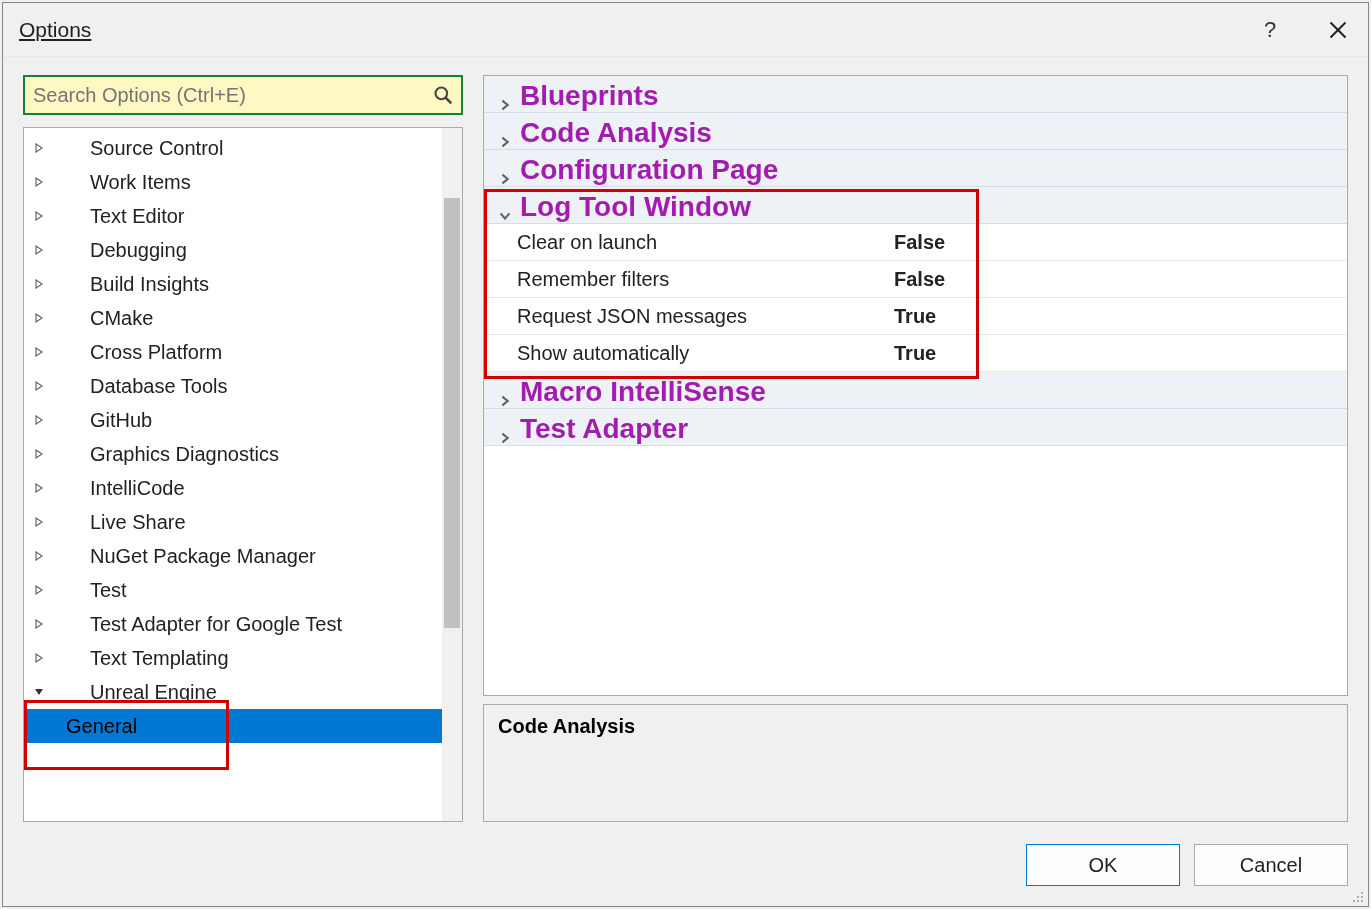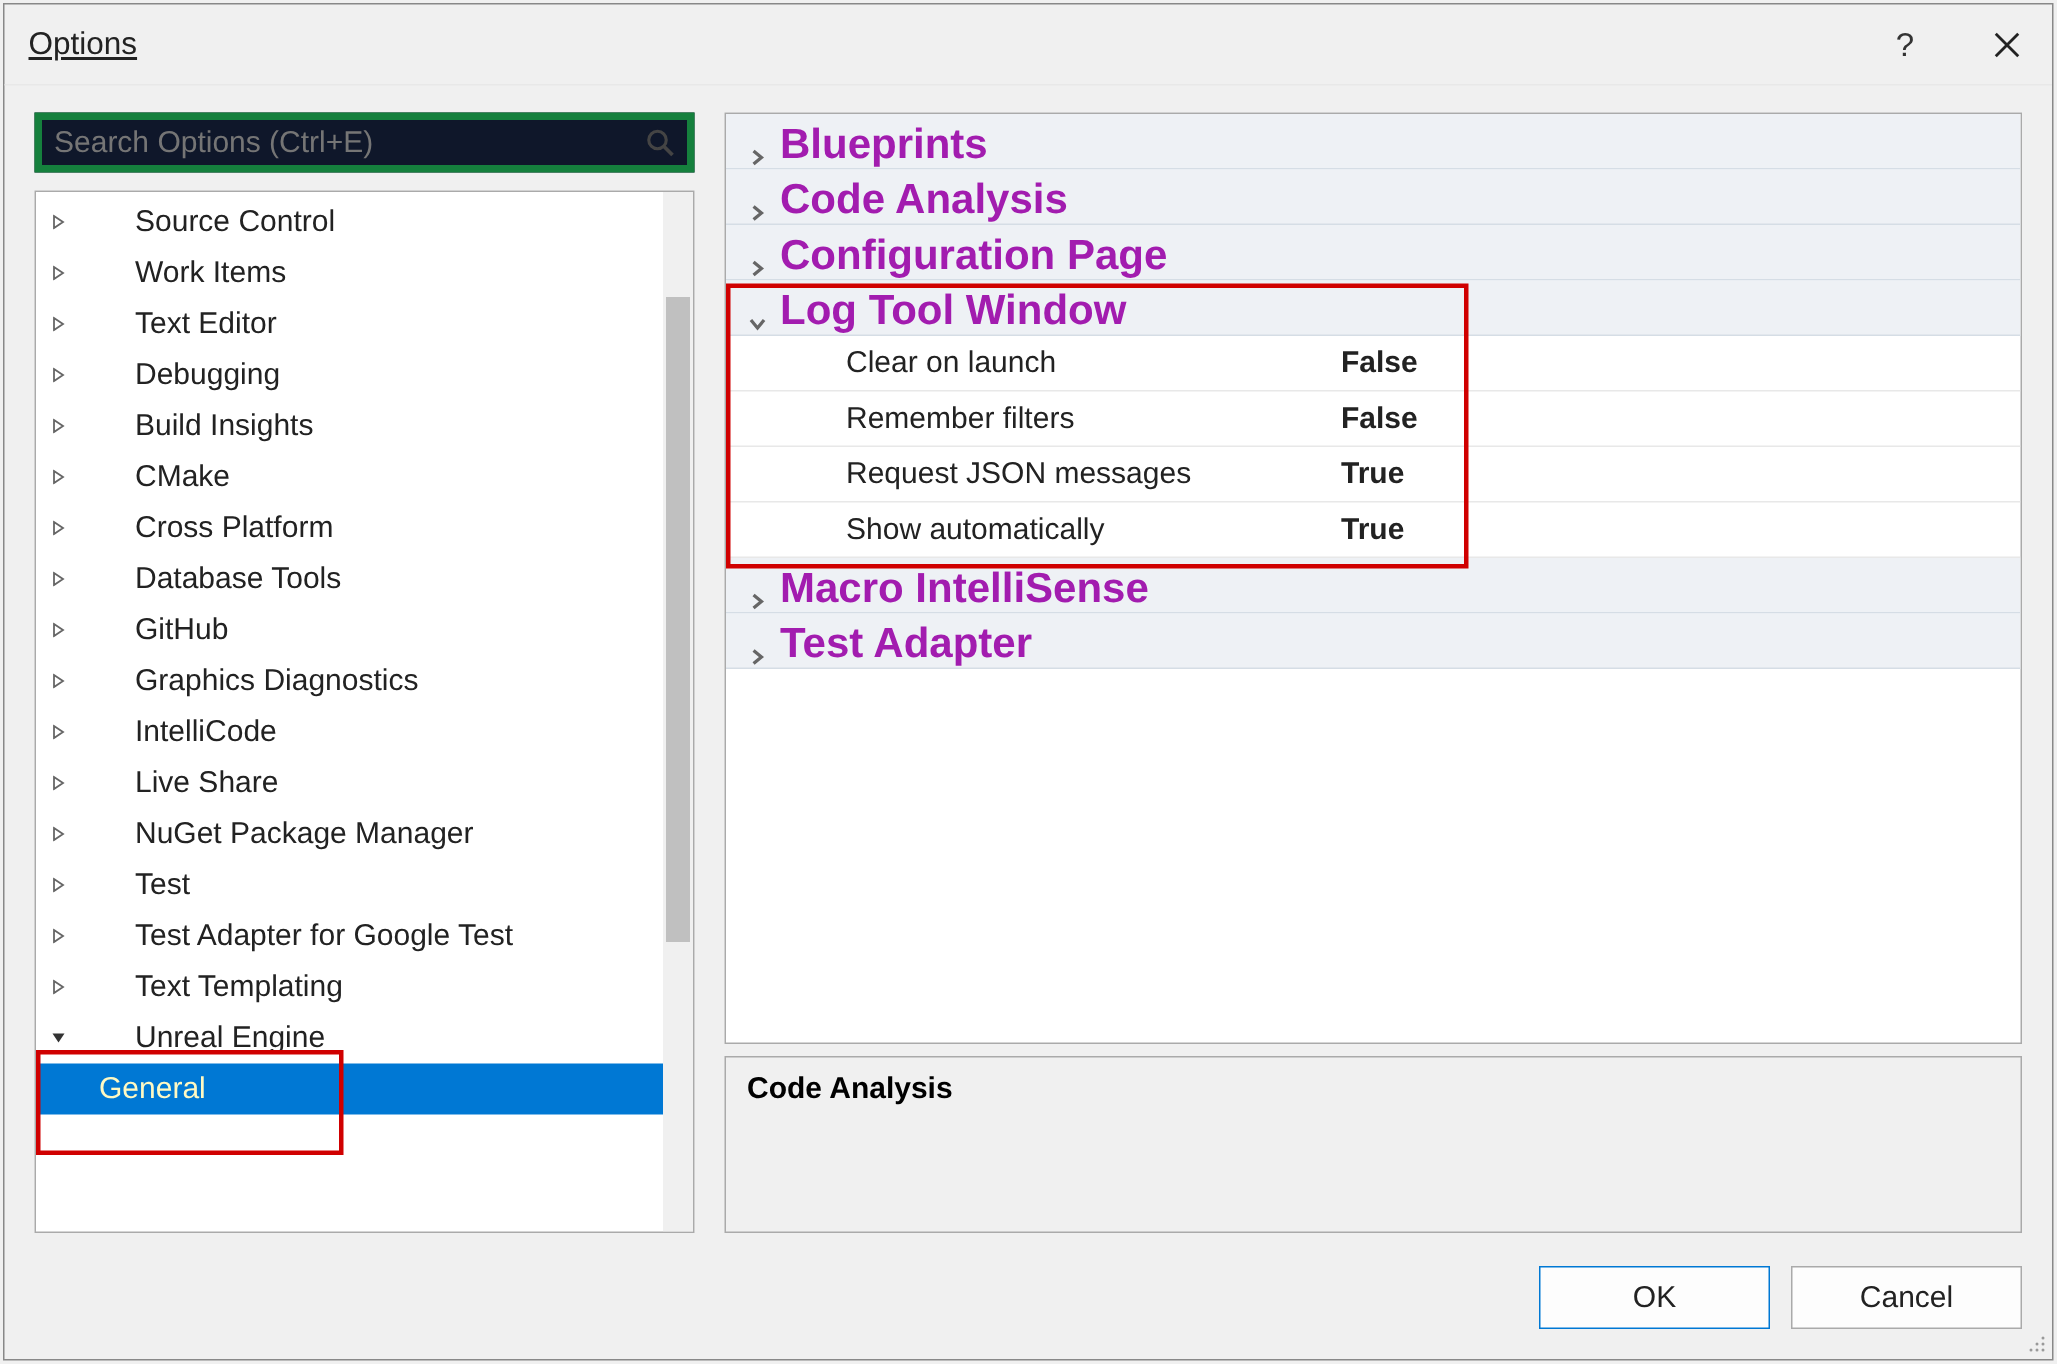--- a/index.html
+++ b/index.html
@@ -65,22 +65,22 @@
       gap: 20px;
       min-height: 0;
     }
     .left-panel {
       width: 440px;
       display: flex;
       flex-direction: column;
     }
     .search-wrap {
       position: relative;
-      border: 5px solid #15803d;
-      background: #0f172a;
+      border: 2px solid #15803d;
+      background: #fef9c3;
       height: 40px;
       display: flex;
       align-items: center;
       margin-bottom: 12px;
     }
     .search-input {
       border: none;
       outline: none;
       flex: 1;
       font-size: 20px;
@@ -152,21 +152,21 @@
     }
     .expander.right svg, .expander.down svg {
       width: 10px;
       height: 10px;
     }
     .tree-child {
       padding-left: 42px;
     }
     .tree-item.selected {
       background: #0078d4;
-      color: #fef9c3;
+      color: #000000;
     }
     .tree-item.selected {
       margin-right: 20px;
     }
     .red-box-tree {
       position: absolute;
       left: 0px;
       width: 205px;
       top: 572px;
       height: 70px;
@@ -212,21 +212,21 @@
     }
     .prop-row {
       display: flex;
       align-items: center;
       border-bottom: 1px solid #e8e8e8;
       height: 37px;
       font-size: 20px;
       color: #222;
     }
     .prop-row .prop-name {
-      padding-left: 80px;
+      padding-left: 33px;
       flex: 0 0 410px;
     }
     .prop-row .prop-val {
       font-weight: 700;
     }
     .red-box-prop {
       position: absolute;
       left: 0px;
       top: 113px;
       width: 495px;

